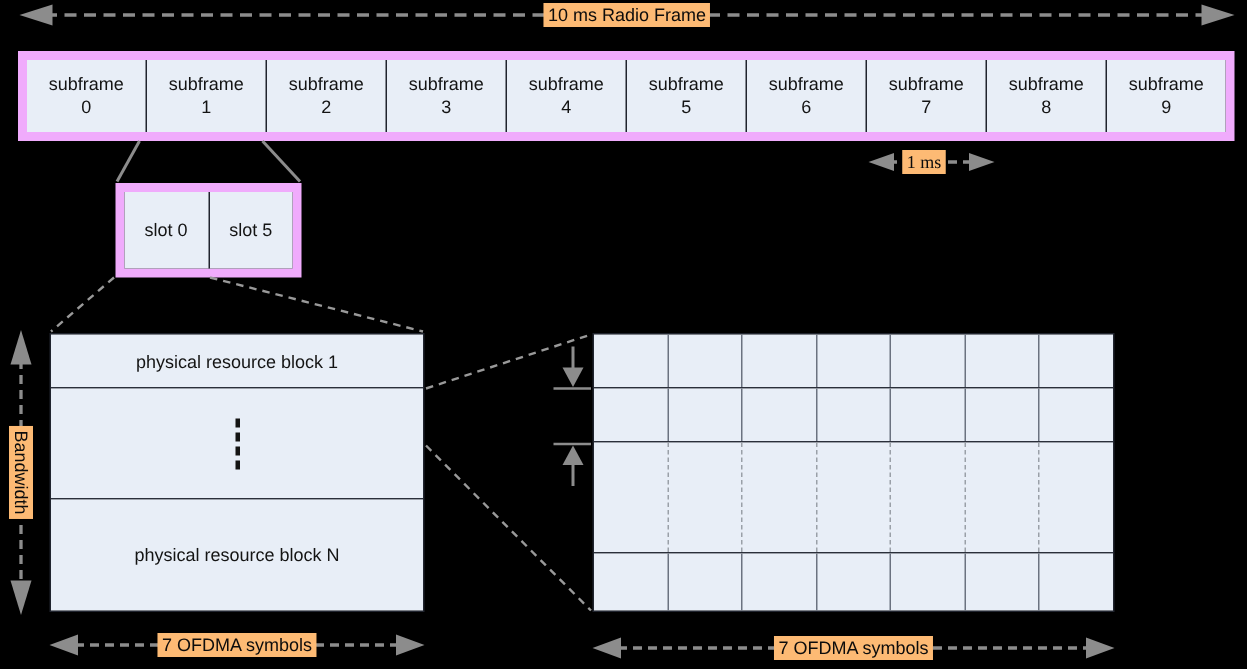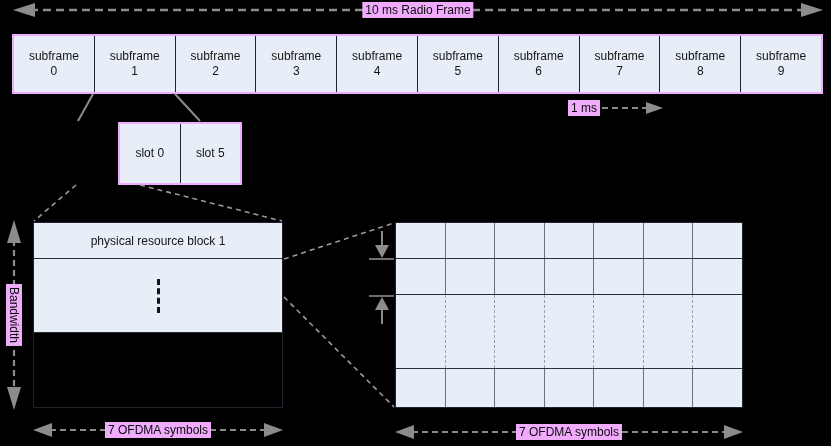--- a/index.html
+++ b/index.html
@@ -1,21 +1,21 @@
 <!DOCTYPE html>
 <html><head>
 <meta charset="utf-8">
 <style>
   html,body{margin:0;padding:0;background:#000;}
   #stage{
     position:relative;width:831px;height:446px;background:#000;
     font-family:"Liberation Sans",sans-serif;color:#111;overflow:hidden;
   }
   
-  .cellrow{position:absolute;display:flex;box-sizing:border-box;border:2px solid #f0abfc;}
+  .cellrow{position:absolute;display:flex;box-sizing:border-box;border:6px solid #f0abfc;}
   .cell{
     flex:1;background:#e8eef7;border-right:1px solid #20242e;
     display:flex;flex-direction:column;align-items:center;justify-content:center;
     font-size:12px;line-height:15px;color:#141414;text-align:center;
   }
   .cell:last-child{border-right:none;}
   
   .stack{position:absolute;box-sizing:border-box;border:1px solid #20242e;display:flex;flex-direction:column;}
   .band{background:#e8eef7;box-sizing:border-box;display:flex;align-items:center;justify-content:center;
         font-size:12px;color:#141414;}
@@ -24,21 +24,21 @@
   
   .grow{display:flex;width:100%;height:100%;}
   .gcell{flex:1;border-right:1px solid #6b7280;}
   .gcell:last-child{border-right:none;}
   .grow.dashed .gcell{border-right:1px dashed #9aa0a8;}
   .grow.dashed .gcell:last-child{border-right:none;}
   
   .vdots{width:0;height:34px;border-left:3px dashed #141414;}
   
   .lbl{
-    position:absolute;background:#f0abfc;color:#0c0c0c;font-size:12px;line-height:14px;
+    position:absolute;background:#fdba74;color:#0c0c0c;font-size:12px;line-height:14px;
     padding:1px 3px;white-space:nowrap;transform:translate(-50%,-50%);z-index:5;
   }
   .lbl.vert{writing-mode:vertical-rl;padding:3px 1px;}
   
   #overlay{position:absolute;left:0;top:0;z-index:3;pointer-events:none;}
 </style>
 </head>
 <body>
 
 <div id="stage">
@@ -94,21 +94,21 @@
     </g>
 
     <g stroke="#8c8c8c" fill="#8c8c8c">
       <line x1="412" y1="432" x2="726" y2="432" stroke-width="2.2" stroke-dasharray="6 4" fill="none"></line>
       <polygon points="395,432 414,425 414,439" stroke="none"></polygon>
       <polygon points="743,432 724,425 724,439" stroke="none"></polygon>
     </g>
   </svg>
 
   <div class="lbl" style="left:418px;top:10px;">10 ms Radio Frame</div>
-  <div class="lbl" style="left:584px;top:108px;">1 ms</div>
+  <div class="lbl" style="left:616px;top:108px;font-family:Liberation Serif, serif;">1 ms</div>
   <div class="lbl vert" style="left:14px;top:315px;">Bandwidth</div>
   <div class="lbl" style="left:158px;top:430px;">7 OFDMA symbols</div>
   <div class="lbl" style="left:569px;top:432px;">7 OFDMA symbols</div>
 
   <div class="cellrow" style="left:12px;top:34px;width:811px;height:60px;">
     <div class="cell">
         <span>subframe</span>
         <span>0</span>
       </div>
     <div class="cell">
@@ -142,30 +142,31 @@
     <div class="cell">
         <span>subframe</span>
         <span>8</span>
       </div>
     <div class="cell">
         <span>subframe</span>
         <span>9</span>
       </div>
   </div>
 
-  <div class="cellrow" style="left:77px;top:122px;width:124px;height:63px;margin-left:41px;">
+  <div class="cellrow" style="left:77px;top:122px;width:124px;height:63px;">
     <div class="cell">slot 0</div>
     <div class="cell">slot 5</div>
   </div>
 
   <div class="stack" style="left:33px;top:222px;width:250px;height:186px;">
     <div class="band bordered h37">physical resource block 1</div>
     <div class="band bordered h75">
       <div class="vdots"></div>
     </div>
+    <div class="band hlast">physical resource block N</div>
   </div>
 
   <div class="stack" style="left:395px;top:222px;width:348px;height:186px;">
     <div class="band bordered h37">
       <div class="grow">
         <div class="gcell"></div>
           <div class="gcell"></div>
           <div class="gcell"></div>
           <div class="gcell"></div>
           <div class="gcell"></div>

